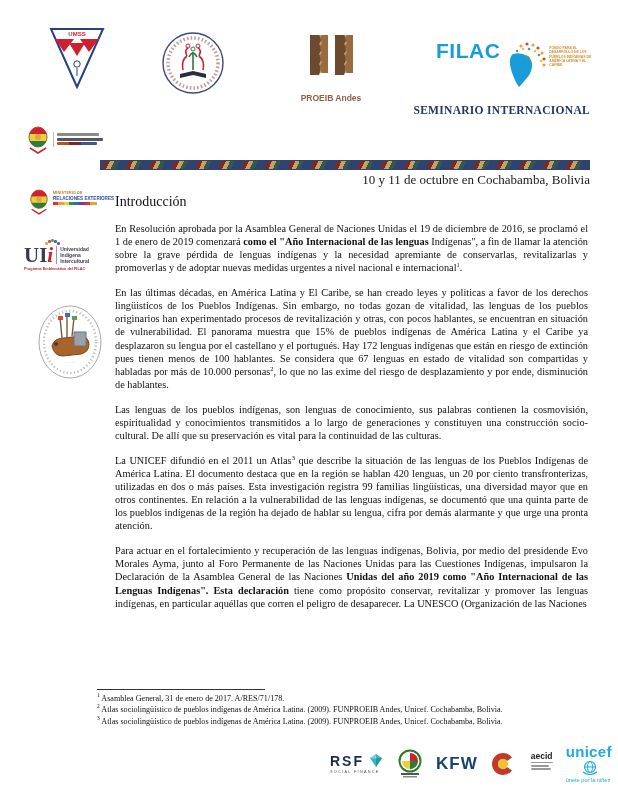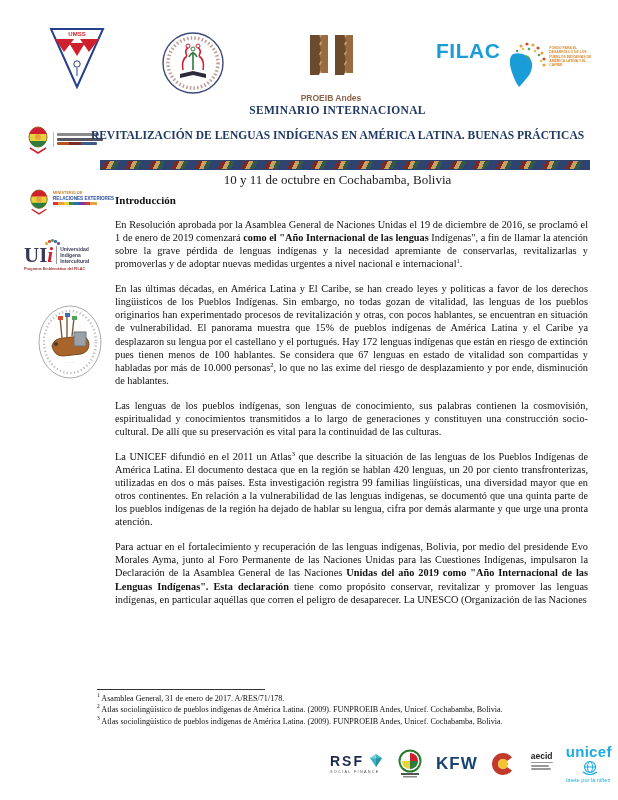--- a/index.html
+++ b/index.html
@@ -8,21 +8,21 @@
   
   .toplogo{position:absolute;}
   .umss{left:48px;top:26px;}
   .hum{left:160px;top:30px;}
   .proeib{left:298px;top:33px;text-align:center;width:66px;}
   .proeib-label{font-family:"Liberation Sans",sans-serif;font-size:8.5px;font-weight:bold;color:#8a6248;margin-top:14px;}
   .filac{left:436px;top:40px;display:flex;align-items:flex-start;}
   .filac-word{font-family:"Liberation Sans",sans-serif;font-weight:bold;font-size:21px;color:#1a9cd8;letter-spacing:.5px;line-height:1;}
   .filac-tag{width:46px;font-family:"Liberation Sans",sans-serif;font-size:3.4px;line-height:1.25;color:#d88a2e;margin-left:2px;margin-top:6px;font-weight:bold;}
   
-  .headcol{position:absolute;left:85px;right:28px;text-align:center;}
+  .headcol{position:absolute;left:85px;right:28px;text-align:right;}
   .seminar{top:104px;font-weight:bold;font-size:11.5px;color:#1f3864;letter-spacing:.3px;}
   .maintitle{top:128px;font-weight:bold;font-size:11.5px;color:#1f3864;line-height:1.35;}
   .band{position:absolute;left:100px;right:28px;top:160px;height:8px;
         background:repeating-linear-gradient(115deg,#2e4370 0 5px,#7a2a26 5px 9px,#c9a15f 9px 13px,#33594a 13px 17px,#2e4370 17px 21px);
         border-top:1px solid #2e4370;border-bottom:1px solid #2e4370;}
   .dateline{top:172px;font-size:13px;color:#1a1a1a;}
   
   .govlogo{position:absolute;left:26px;top:124px;display:flex;align-items:center;}
   .gov-text{margin-left:3px;border-left:1px solid #bbb;padding-left:3px;}
   .gov-bar{height:3px;margin:1.5px 0;border-radius:1px;}
@@ -39,21 +39,21 @@
   .uii-row{display:flex;align-items:center;}
   .uii-ui{font-family:"Liberation Serif",serif;font-size:21px;font-weight:bold;color:#3a3a55;line-height:.9;}
   .uii-i{font-family:"Liberation Serif",serif;font-size:21px;font-weight:bold;font-style:italic;color:#cf2030;line-height:.9;position:relative;}
   .uii-dots{position:absolute;left:-2px;top:-7px;width:14px;height:6px;}
   .uii-dots span{position:absolute;width:2.5px;height:2.5px;border-radius:50%;}
   .uii-names{border-left:1px solid #999;margin-left:3px;padding-left:3px;font-family:"Liberation Sans",sans-serif;font-size:5px;line-height:1.2;color:#3a3a55;font-weight:bold;}
   .uii-sub{font-family:"Liberation Sans",sans-serif;font-size:3.8px;color:#a03030;margin-top:2px;font-weight:bold;}
   .drawlogo{left:36px;top:300px;}
   
   .bodycol{position:absolute;left:115px;top:194px;width:473px;}
-  .intro-heading{font-weight:bold;font-size:11px;margin:0;}
+  .intro-heading{font-weight:normal;font-size:14px;margin:0;}
   .para{margin:12px 0 0 0;font-size:10.3px;line-height:1.27;text-align:justify;}
   .para sup{font-size:6.5px;line-height:0;}
   
   .footnotes{position:absolute;left:97px;top:689px;width:478px;}
   .fn-rule{width:168px;border-top:1.5px solid #333;margin:0 0 4px 0;}
   .footnote{margin:0 0 1px 0;font-size:8.1px;line-height:1.28;}
   .footnote sup{font-size:5.5px;line-height:0;}
   
   .footerlogos{position:absolute;left:330px;top:744px;display:flex;align-items:center;gap:13px;}
   .rsf{text-align:left;}
@@ -147,21 +147,20 @@
       <circle cx="12" cy="13" r="3" fill="#e8a13c"></circle>
       <path d="M4 24 L12 29 L20 24" stroke="#cf2030" stroke-width="1.5" fill="none"></path>
     </svg>
     <div class="gov-text">
       <div class="gov-bar" style="width:42px;background:#8a8a8a"></div>
       <div class="gov-bar" style="width:46px;background:#55555f"></div>
       <div class="gov-bar" style="width:40px;background:linear-gradient(90deg,#b3541e 0 30%,#7a2a26 30% 60%,#3a5a8a 60% 100%)"></div>
     </div>
   </div>
 
-  <div class="headcol maintitle">REVITALIZACIÓN DE LENGUAS INDÍGENAS EN AMÉRICA LATINA.  BUENAS PRÁCTICAS</div>
   <div class="band"></div>
   <div class="headcol dateline">10 y 11 de octubre en Cochabamba, Bolivia</div>
 
   <div class="sidelogo ministry">
     <svg width="22" height="28" viewBox="0 0 24 30">
       <ellipse cx="12" cy="13" rx="9" ry="10" fill="#e8d23c" stroke="#8a6b1f" stroke-width="1"></ellipse>
       <path d="M3.5 10 a9 10 0 0 1 17 0 Z" fill="#cf2030"></path>
       <path d="M3.8 17 a9 10 0 0 0 16.4 0 Z" fill="#2f7a3f"></path>
       <circle cx="12" cy="13" r="3" fill="#e8a13c"></circle>
       <path d="M4 24 L12 29 L20 24" stroke="#cf2030" stroke-width="1.5" fill="none"></path>

